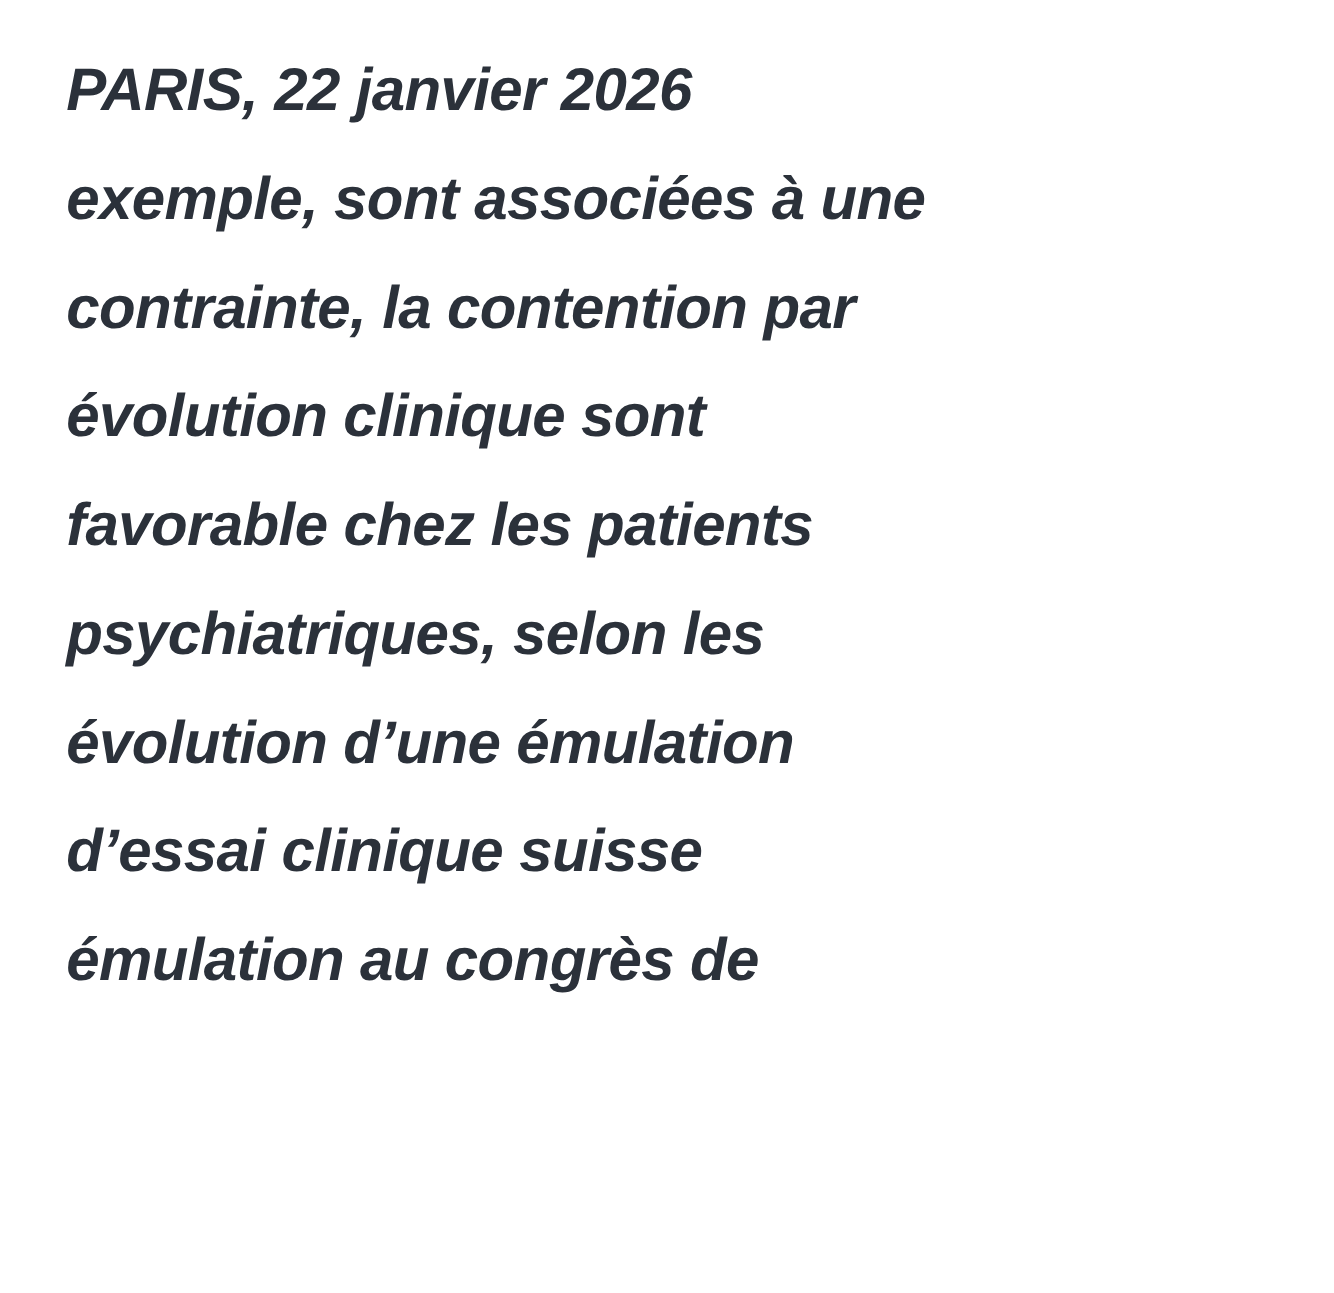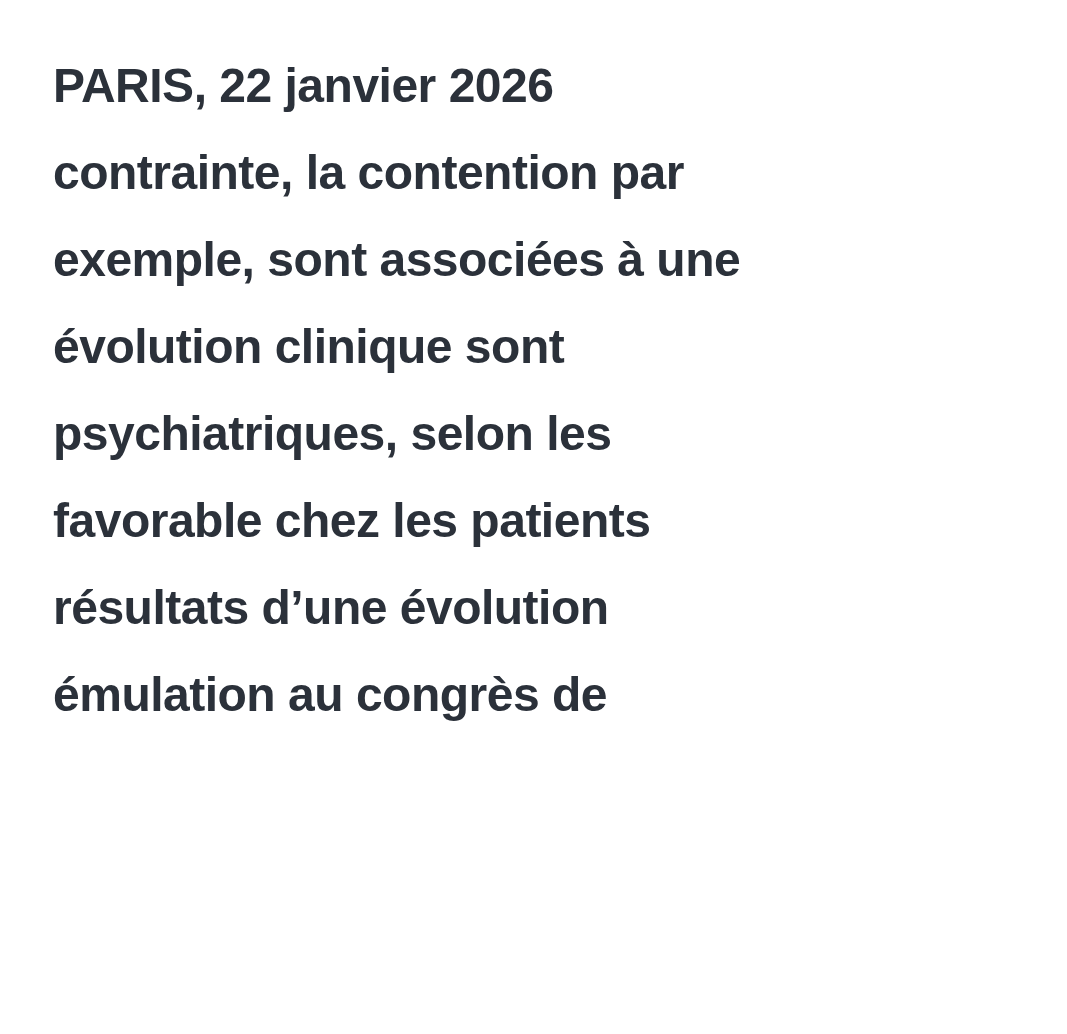--- a/index.html
+++ b/index.html
@@ -10,41 +10,43 @@
   .page {
     position: relative;
     width: 1067px;
     height: 1034px;
     background: #ffffff;
     overflow: hidden;
   }
   .article-lead {
     position: absolute;
     left: 53px;
-    top: 42px;
+    top: 29px;
     width: 980px;
     font-family: "Liberation Sans", sans-serif;
     font-weight: 700;
     font-size: 48px;
     line-height: 87px;
     letter-spacing: -0.5px;
     color: #2b313a;
     text-align: left;
+    font-style: italic;
   }
   .article-line {
     white-space: pre;
   }
 </style>
 </head>
 <body>
 
 <div class="page">
   <div class="article-lead">
     <div class="article-line">PARIS, 22 janvier 2026</div>
+    <div class="article-line">exemple, sont associées à une</div>
     <div class="article-line">contrainte, la contention par</div>
-    <div class="article-line">exemple, sont associées à une</div>
     <div class="article-line">évolution clinique sont</div>
+    <div class="article-line">favorable chez les patients</div>
     <div class="article-line">psychiatriques, selon les</div>
-    <div class="article-line">favorable chez les patients</div>
-    <div class="article-line">résultats d’une évolution</div>
+    <div class="article-line">évolution d’une émulation</div>
+    <div class="article-line">d’essai clinique suisse</div>
     <div class="article-line">émulation au congrès de</div>
   </div>
 </div>
 
 </body></html>

